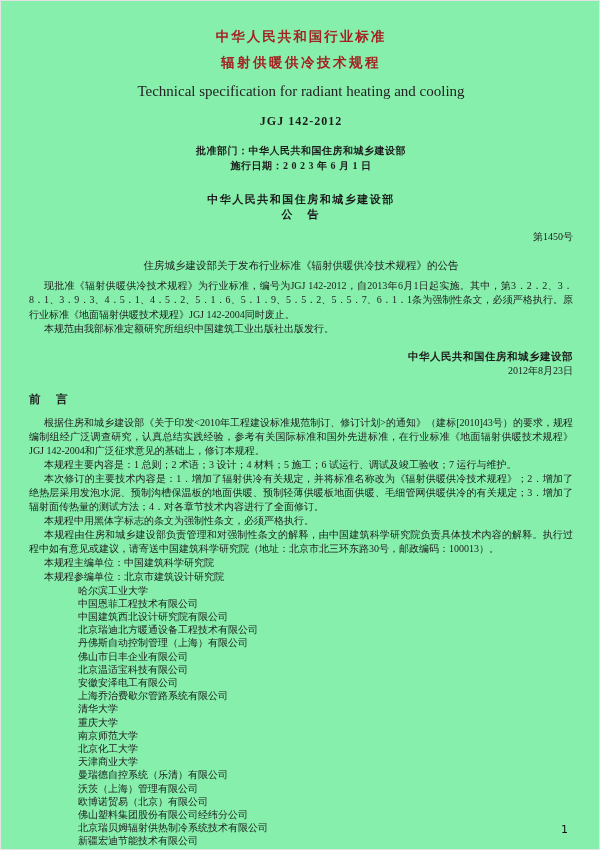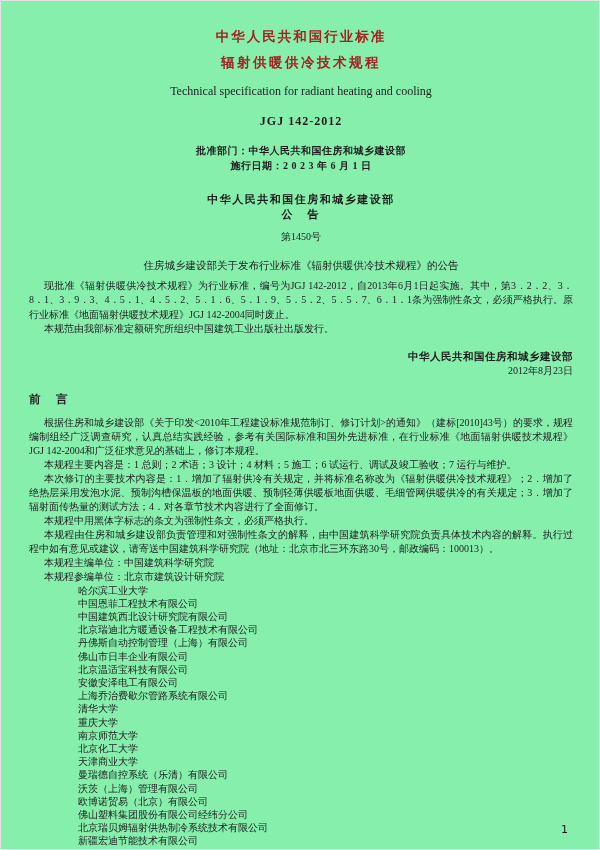--- a/index.html
+++ b/index.html
@@ -16,39 +16,39 @@
   }
   .doc-class{
     text-align:center;font-size:13.5px;font-weight:bold;
     color:#a32323;letter-spacing:2px;line-height:18px;margin-bottom:8px;
   }
   .doc-title{
     text-align:center;font-size:13.5px;font-weight:bold;
     color:#a32323;letter-spacing:2.5px;line-height:18px;
   }
   .doc-title-en{
-    text-align:center;font-size:12px;line-height:14px;margin-top:12px;color:#222;
+    text-align:center;font-size:15px;line-height:14px;margin-top:12px;color:#222;
   }
   .doc-code{
     text-align:center;font-size:12px;font-weight:bold;letter-spacing:1px;
     line-height:15px;margin-top:16px;
   }
   .approve-block{margin-top:14px;text-align:center;}
   .approve-block div{
     font-size:10px;font-weight:bold;letter-spacing:0.5px;line-height:15px;
   }
   .announce-header{margin-top:19px;text-align:center;}
   .announce-authority{
     font-size:11px;font-weight:bold;letter-spacing:1.5px;line-height:15px;
   }
   .announce-type{
     font-size:11px;font-weight:bold;letter-spacing:2px;line-height:15px;
   }
   .announce-number{
-    text-align:center;font-size:10px;line-height:14px;margin-top:8px;
+    text-align:right;font-size:10px;line-height:14px;margin-top:8px;
   }
   .announce-title{
     text-align:center;font-size:10.5px;line-height:14px;margin-top:15px;
   }
   .para{
     margin:0;font-size:10px;line-height:14.4px;
     text-indent:1.5em;text-align:justify;
   }
   .para.first{margin-top:6px;}
   .fw-para{line-height:14px;}

